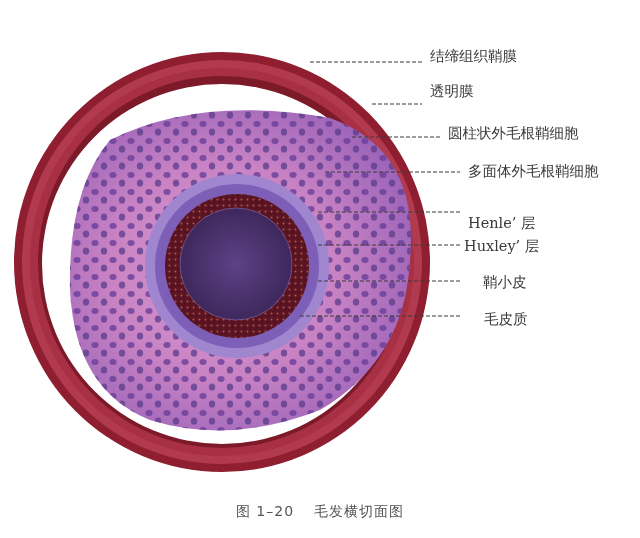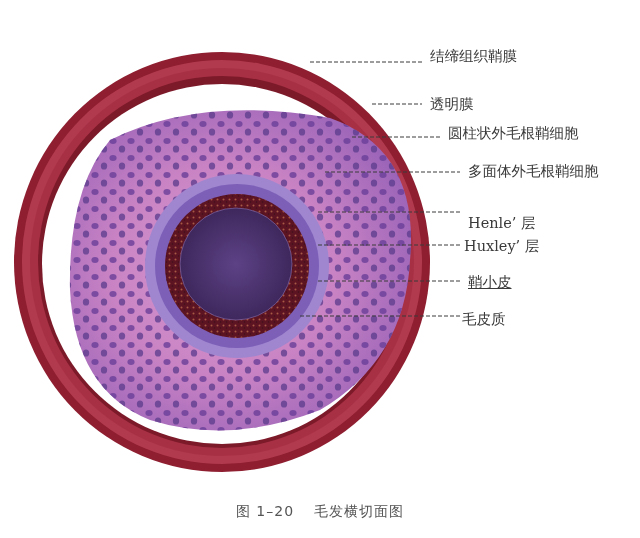--- a/index.html
+++ b/index.html
@@ -65,24 +65,24 @@
       <line x1="352" y1="137" x2="440" y2="137"></line>
       <line x1="325" y1="172" x2="460" y2="172"></line>
       <line x1="318" y1="212" x2="460" y2="212"></line>
       <line x1="318" y1="245" x2="460" y2="245"></line>
       <line x1="318" y1="281" x2="460" y2="281"></line>
       <line x1="300" y1="316" x2="460" y2="316"></line>
     </g>
   </svg>
 
   <div class="label" style="left:430px; top:47px;">结缔组织鞘膜</div>
-  <div class="label" style="left:430px; top:95px;">透明膜</div>
+  <div class="label" style="left:430px; top:82px;">透明膜</div>
   <div class="label" style="left:448px; top:124px;">圆柱状外毛根鞘细胞</div>
   <div class="label" style="left:468px; top:162px;">多面体外毛根鞘细胞</div>
   <div class="label" style="left:468px; top:214px;">Henle’ 层</div>
   <div class="label" style="left:464px; top:237px;">Huxley’ 层</div>
-  <div class="label" style="left:468px; top:273px;text-decoration:underline;">鞘小皮</div>
-  <div class="label" style="left:462px; top:310px;">毛皮质</div>
+  <div class="label" style="left:483px; top:273px;">鞘小皮</div>
+  <div class="label" style="left:484px; top:310px;">毛皮质</div>
 
   <div class="caption">
     <span class="num">图 1–20</span><span>毛发横切面图</span>
   </div>
 </div>
 
 </body></html>

